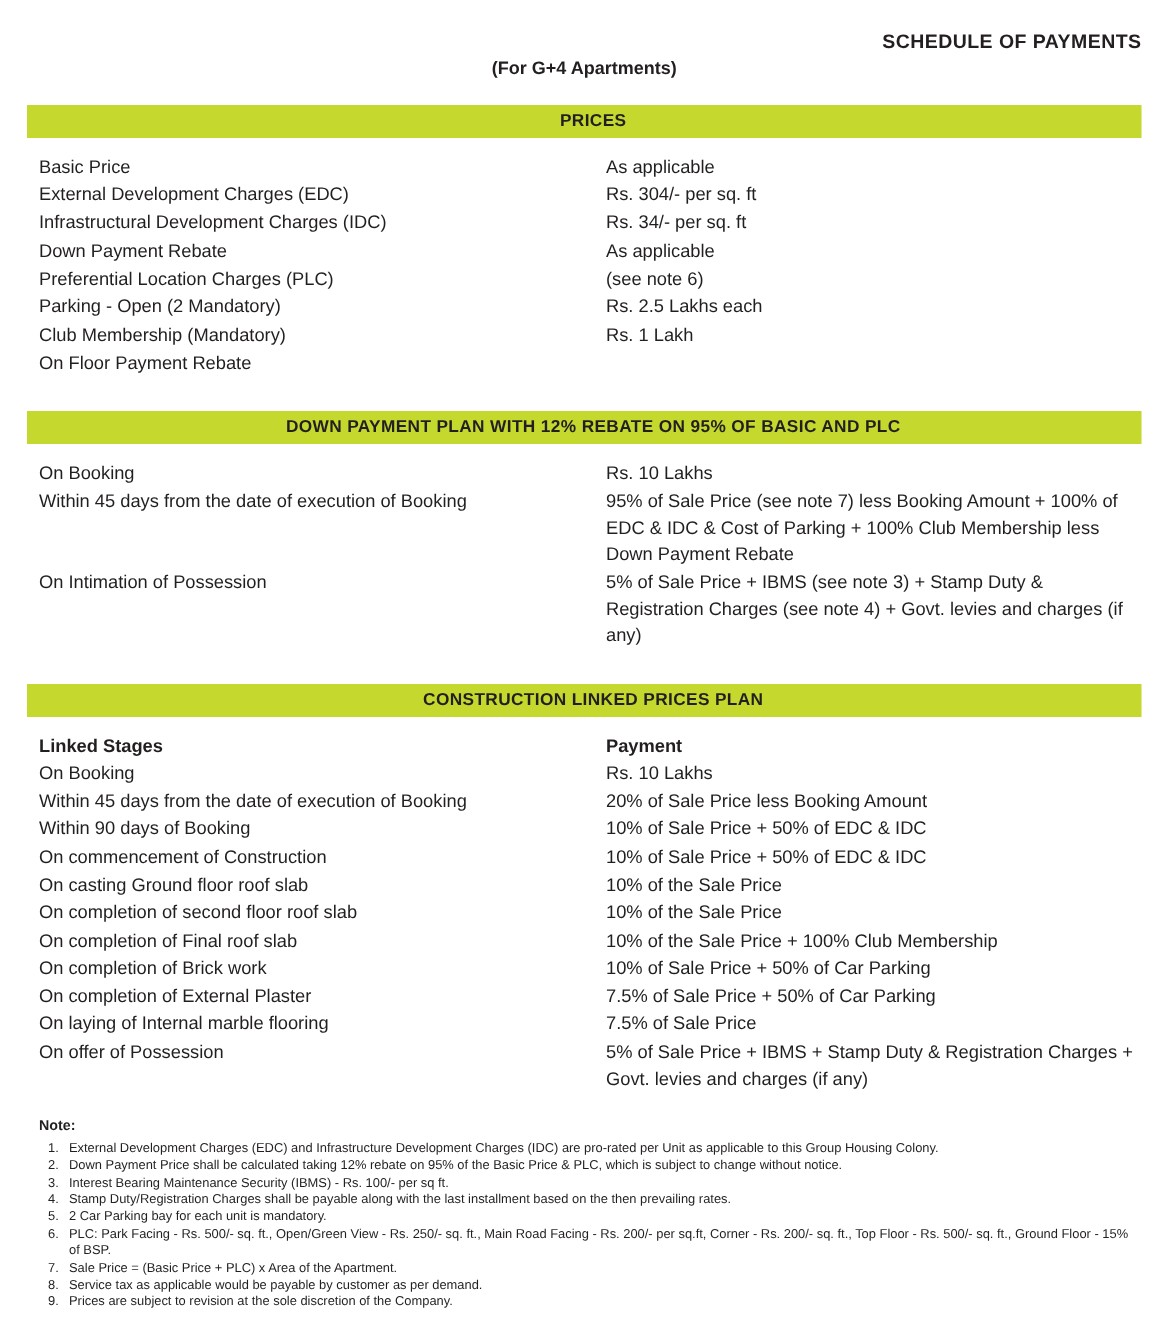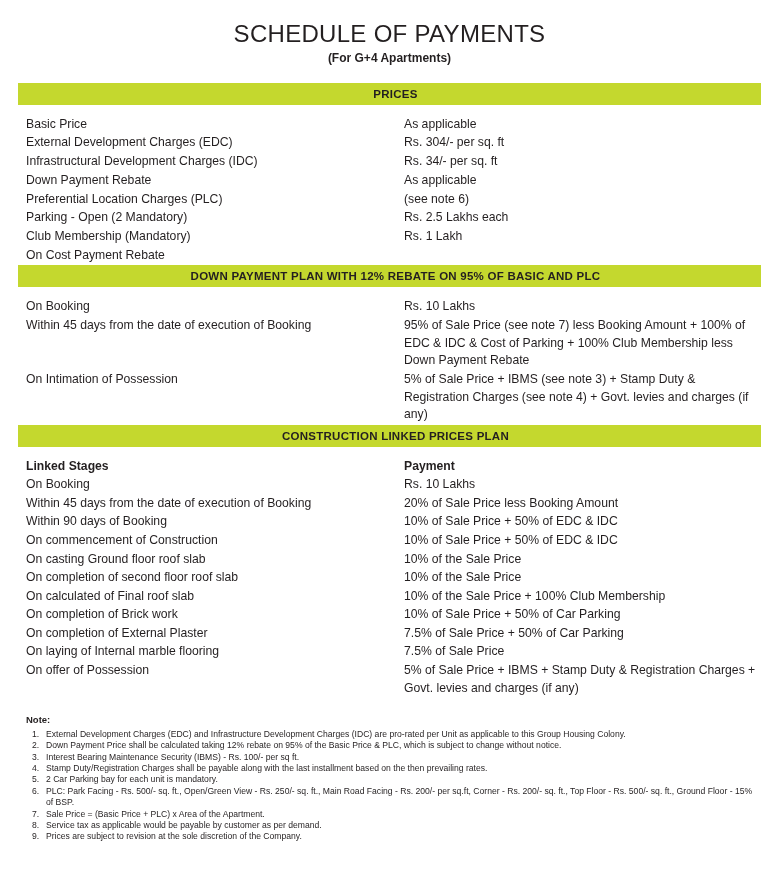--- a/index.html
+++ b/index.html
@@ -15,42 +15,42 @@
     overflow: hidden;
   }
   .page {
     position: relative;
     width: 779px;
     height: 885px;
     box-sizing: border-box;
     padding: 14px 18px 6px 18px;
   }
   .doc-title {
-    text-align: center;
-    font-size: 24px;
-    font-weight: normal;
+    text-align: right;
+    font-size: 13px;
+    font-weight: bold;
     letter-spacing: 0.3px;
     margin: 6px 0 3px 0;
   }
   .doc-subtitle {
     text-align: center;
     font-size: 12px;
     font-weight: bold;
     margin-bottom: 18px;
   }
   .band {
     background: #c4d82e;
     text-align: center;
     font-size: 11.5px;
     font-weight: bold;
     letter-spacing: 0.25px;
     padding: 5px 0 5px 12px;
     margin: 0 0 10px 0;
   }
-  .band.spaced { }
+  .band.spaced { margin-top: 22px; }
 
   .rows {
     margin: 0 0 0 0;
     padding: 0 0 0 8px;
   }
   .row {
     display: flex;
     align-items: flex-start;
     font-size: 12.2px;
     line-height: 17.5px;
@@ -129,21 +129,21 @@
     </div>
     <div class="row">
       <div class="label">Parking - Open (2 Mandatory)</div>
       <div class="value">Rs. 2.5 Lakhs each</div>
     </div>
     <div class="row">
       <div class="label">Club Membership (Mandatory)</div>
       <div class="value">Rs. 1 Lakh</div>
     </div>
     <div class="row">
-      <div class="label">On Cost Payment Rebate</div>
+      <div class="label">On Floor Payment Rebate</div>
     </div>
   </div>
 
   <div class="band spaced">DOWN PAYMENT PLAN WITH 12% REBATE ON 95% OF BASIC AND PLC</div>
   <div class="rows dp">
     <div class="row">
       <div class="label">On Booking</div>
       <div class="value">Rs. 10 Lakhs</div>
     </div>
     <div class="row">
@@ -180,21 +180,21 @@
     </div>
     <div class="row">
       <div class="label">On casting Ground floor roof slab</div>
       <div class="value">10% of the Sale Price</div>
     </div>
     <div class="row">
       <div class="label">On completion of second floor roof slab</div>
       <div class="value">10% of the Sale Price</div>
     </div>
     <div class="row">
-      <div class="label">On calculated of Final roof slab</div>
+      <div class="label">On completion of Final roof slab</div>
       <div class="value">10% of the Sale Price + 100% Club Membership</div>
     </div>
     <div class="row">
       <div class="label">On completion of Brick work</div>
       <div class="value">10% of Sale Price + 50% of Car Parking</div>
     </div>
     <div class="row">
       <div class="label">On completion of External Plaster</div>
       <div class="value">7.5% of Sale Price + 50% of Car Parking</div>
     </div>

